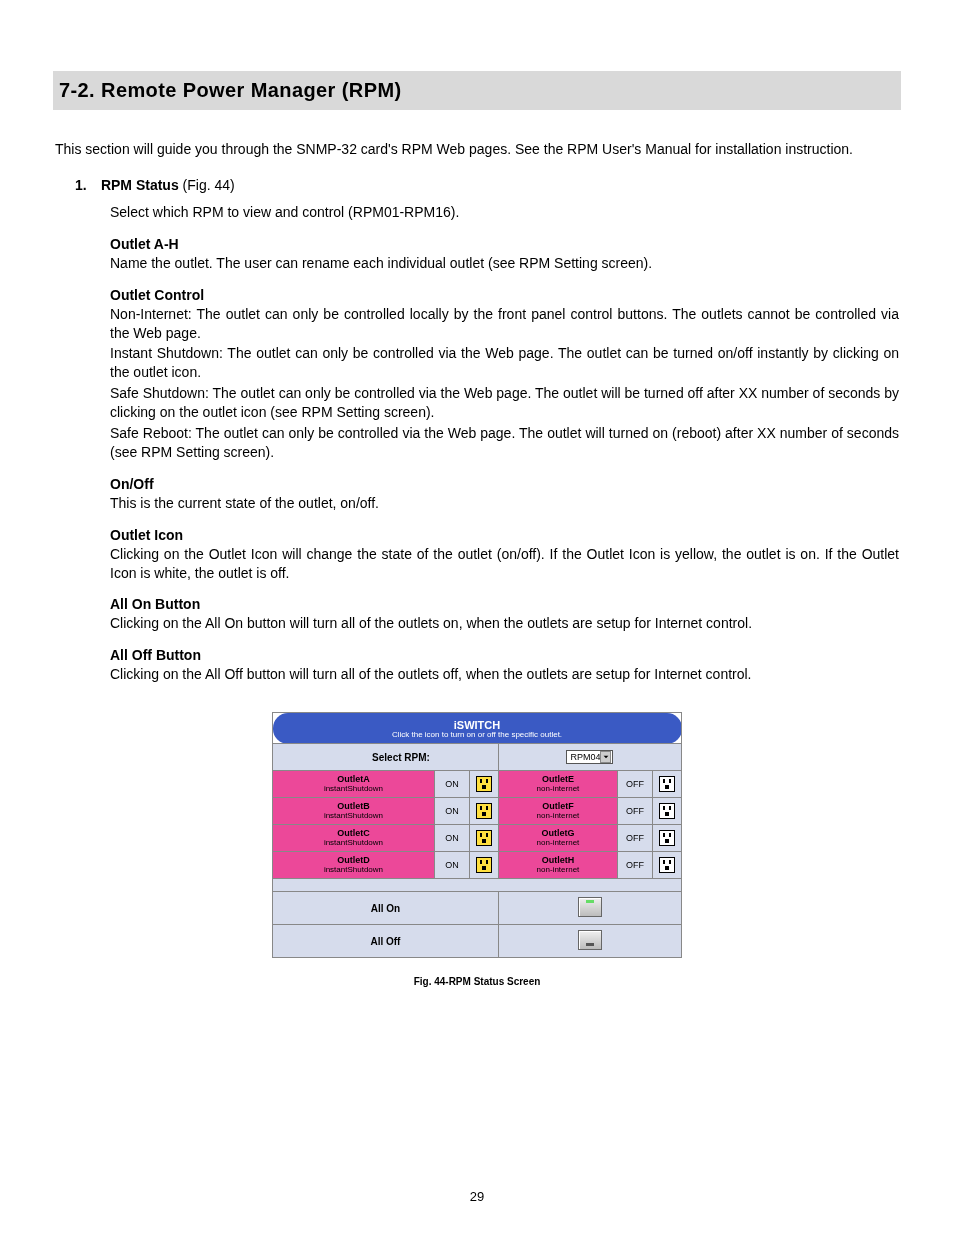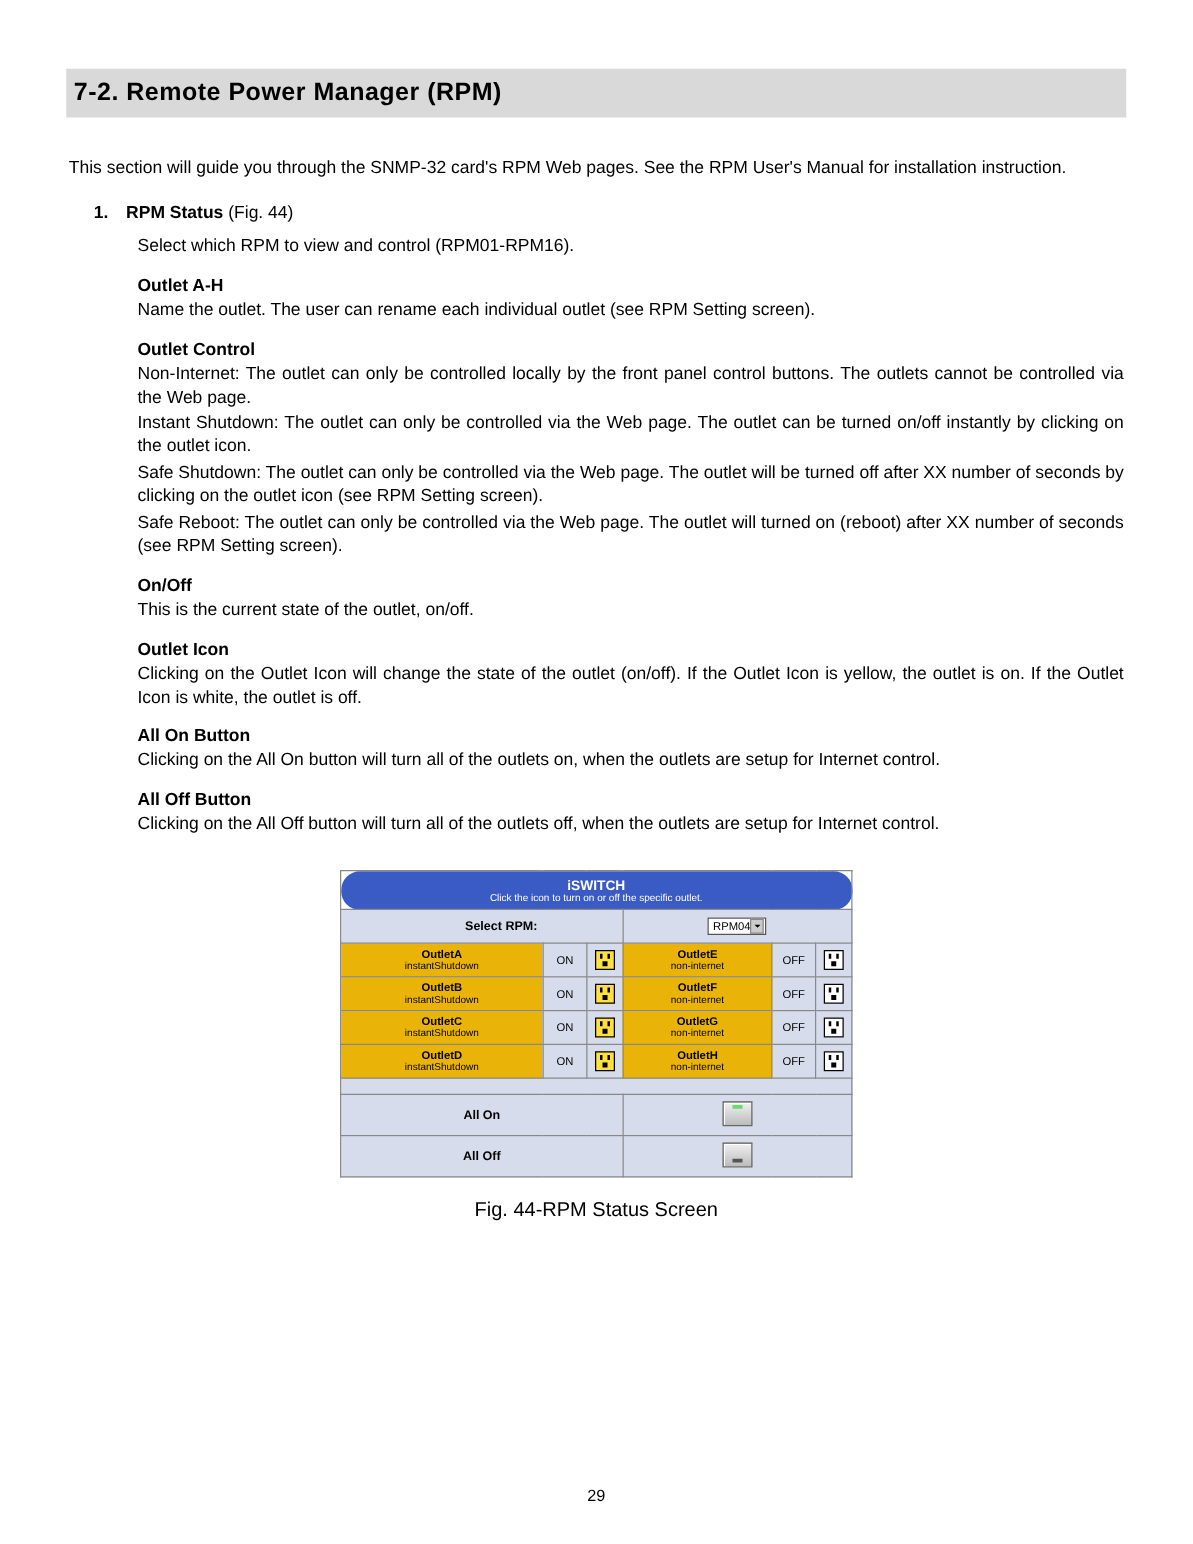--- a/index.html
+++ b/index.html
@@ -11,21 +11,21 @@
   }
   .page {
     width: 954px;
     height: 1235px;
     position: relative;
     box-sizing: border-box;
     padding: 55px 55px 0 55px;
   }
   .section-head {
     background: #d9d9d9;
-    margin: 0 -2px 30px -2px;
+    margin: 16px -2px 30px -2px;
     padding: 8px 6px;
     font-weight: bold;
     font-size: 20px;
     letter-spacing: 0.02em;
   }
   .intro {
     font-size: 14px;
     line-height: 1.35;
     text-align: justify;
     margin-bottom: 18px;
@@ -105,21 +105,21 @@
     justify-content: space-between;
     padding: 0 1px 0 3px;
     box-sizing: border-box;
   }
   .rpm-select .arrow {
     width: 10px; height: 10px; background:#ccc; border:1px solid #888;
     display:flex; align-items:center; justify-content:center;
   }
   .rpm-select .arrow svg { width:6px; height:6px; }
   .out-name {
-    background: #eab308;
+    background: #ec4899;
     font-weight: bold;
     font-size: 9px;
     line-height: 1.05;
   }
   .out-name .mode { font-weight: normal; font-size: 8px; display:block; }
   .state-on { background:#d6dcec; color:#000; font-size:9px; width:32px;}
   .state-off{ background:#d6dcec; color:#000; font-size:9px; width:32px;}
   .icon-cell { background:#d6dcec; width:26px;}
   .outlet-icon {
     width:16px; height:16px; display:inline-flex; align-items:center; justify-content:center;
@@ -139,22 +139,22 @@
     box-shadow: inset 1px 1px 0 #fff;
     display:inline-block;
   }
   .btn3d.on::after{
     content:""; display:block; width:8px; height:3px; background:#6d6; margin:2px auto 0 auto;
   }
   .btn3d.off::after{
     content:""; display:block; width:8px; height:3px; background:#555; margin:12px auto 0 auto;
   }
   .fig-caption {
-    font-weight: normal;
-    font-size: 16px;
+    font-weight: bold;
+    font-size: 10px;
     margin-top: 18px;
   }
   .page-num {
     position:absolute;
     bottom: 31px;
     left: 0; right: 0;
     text-align:center;
     font-size:13px;
   }
   .spacer-row td { height:10px; background:#d6dcec; border-top:1px solid #888; border-bottom:1px solid #888;}

